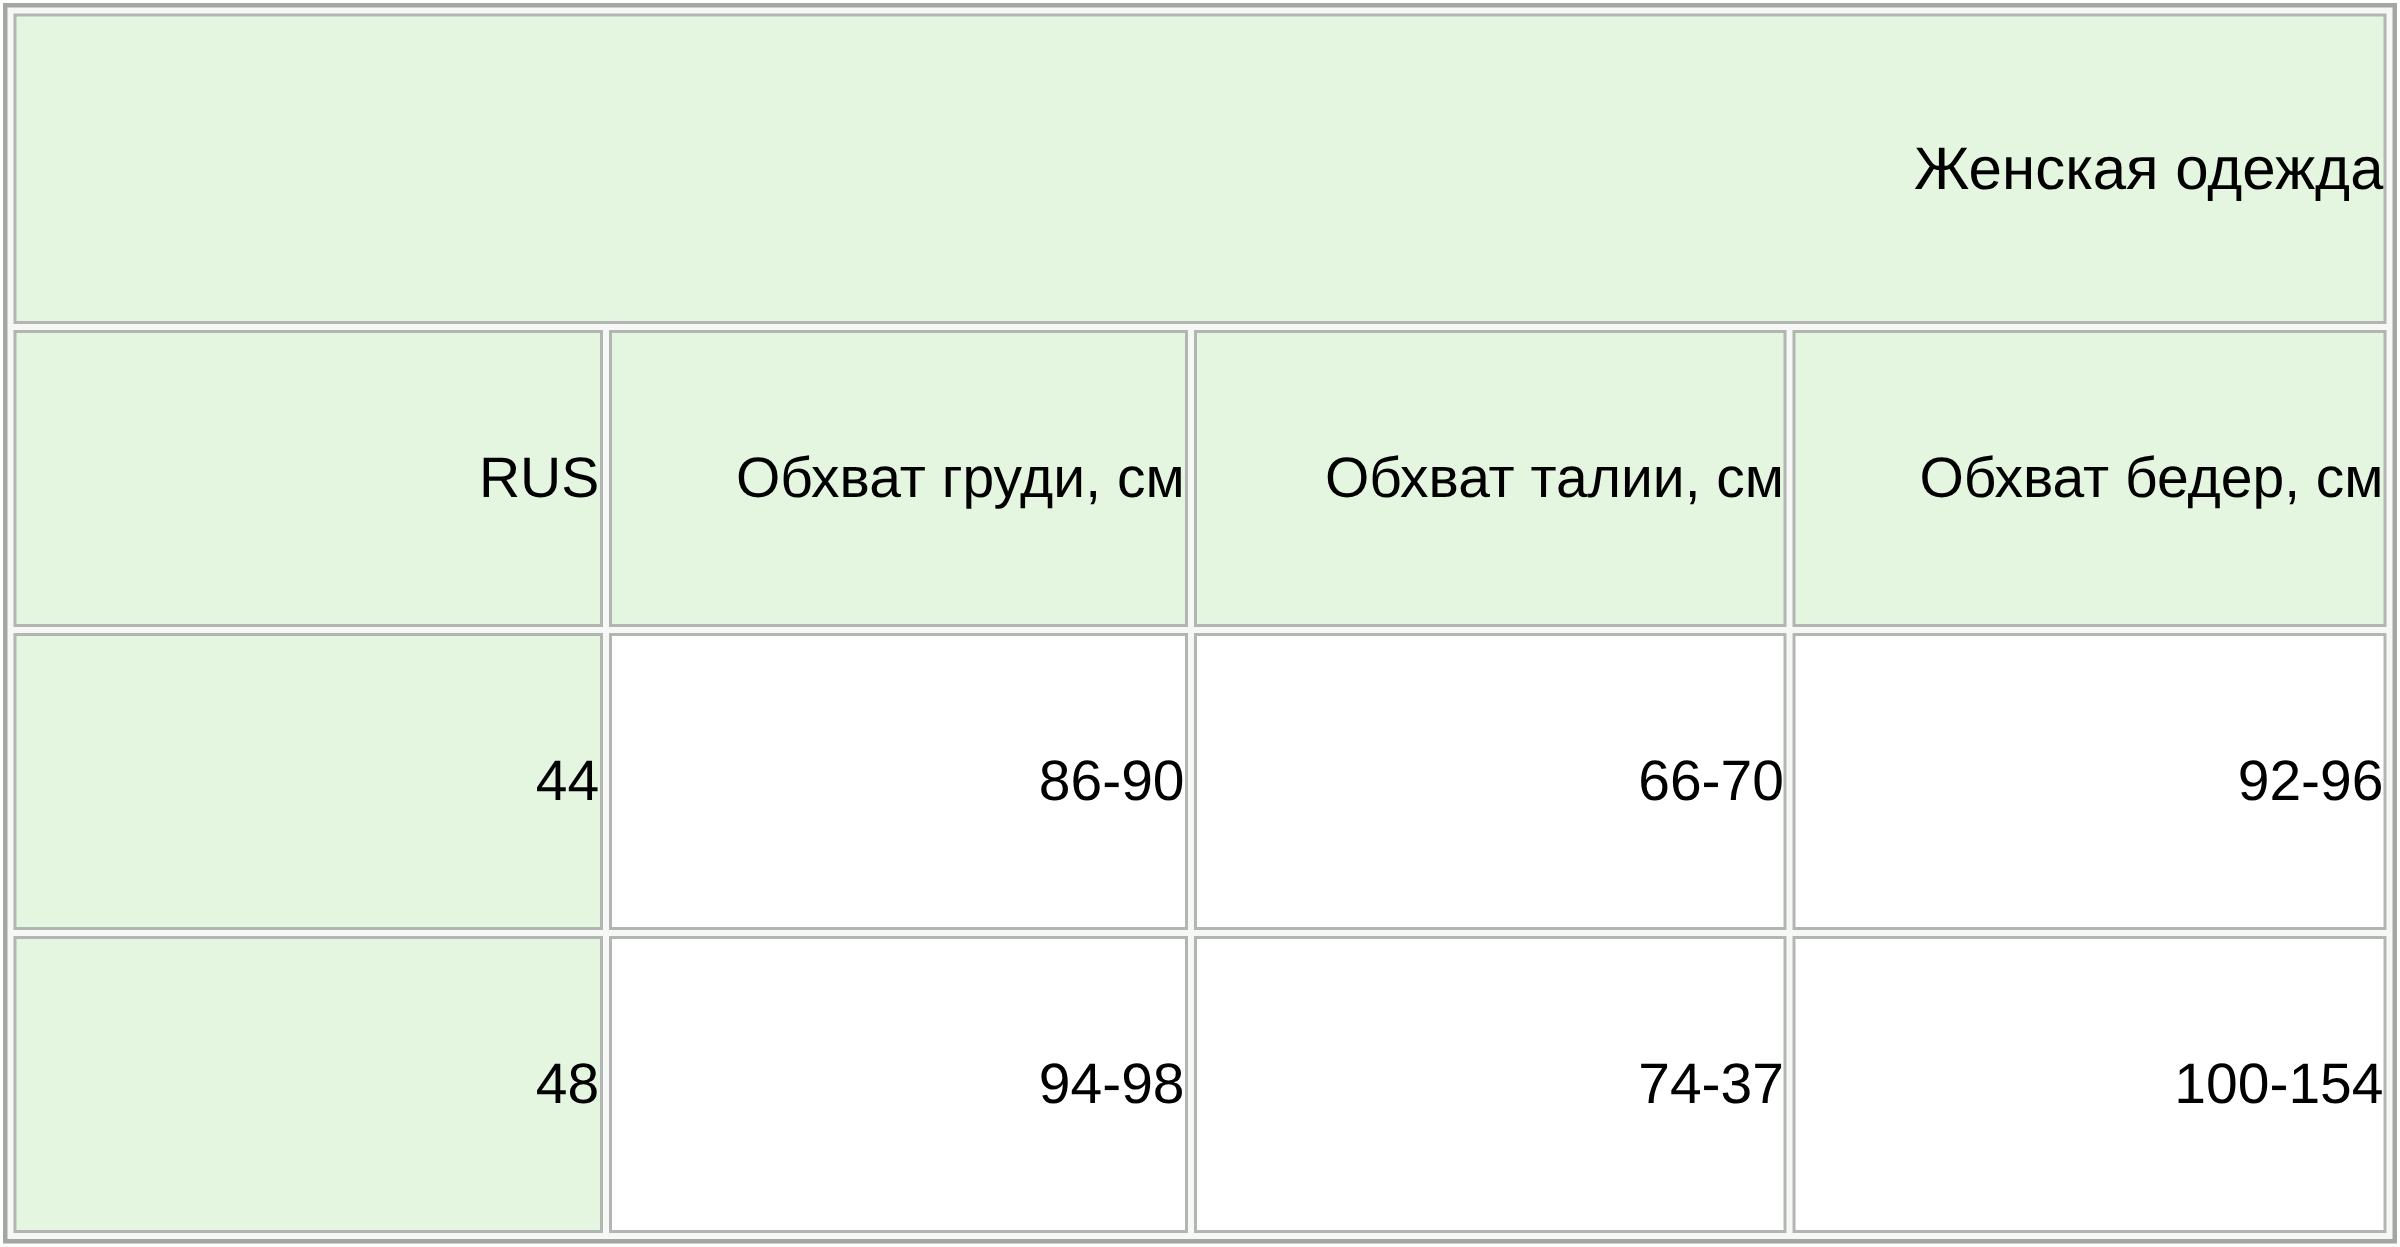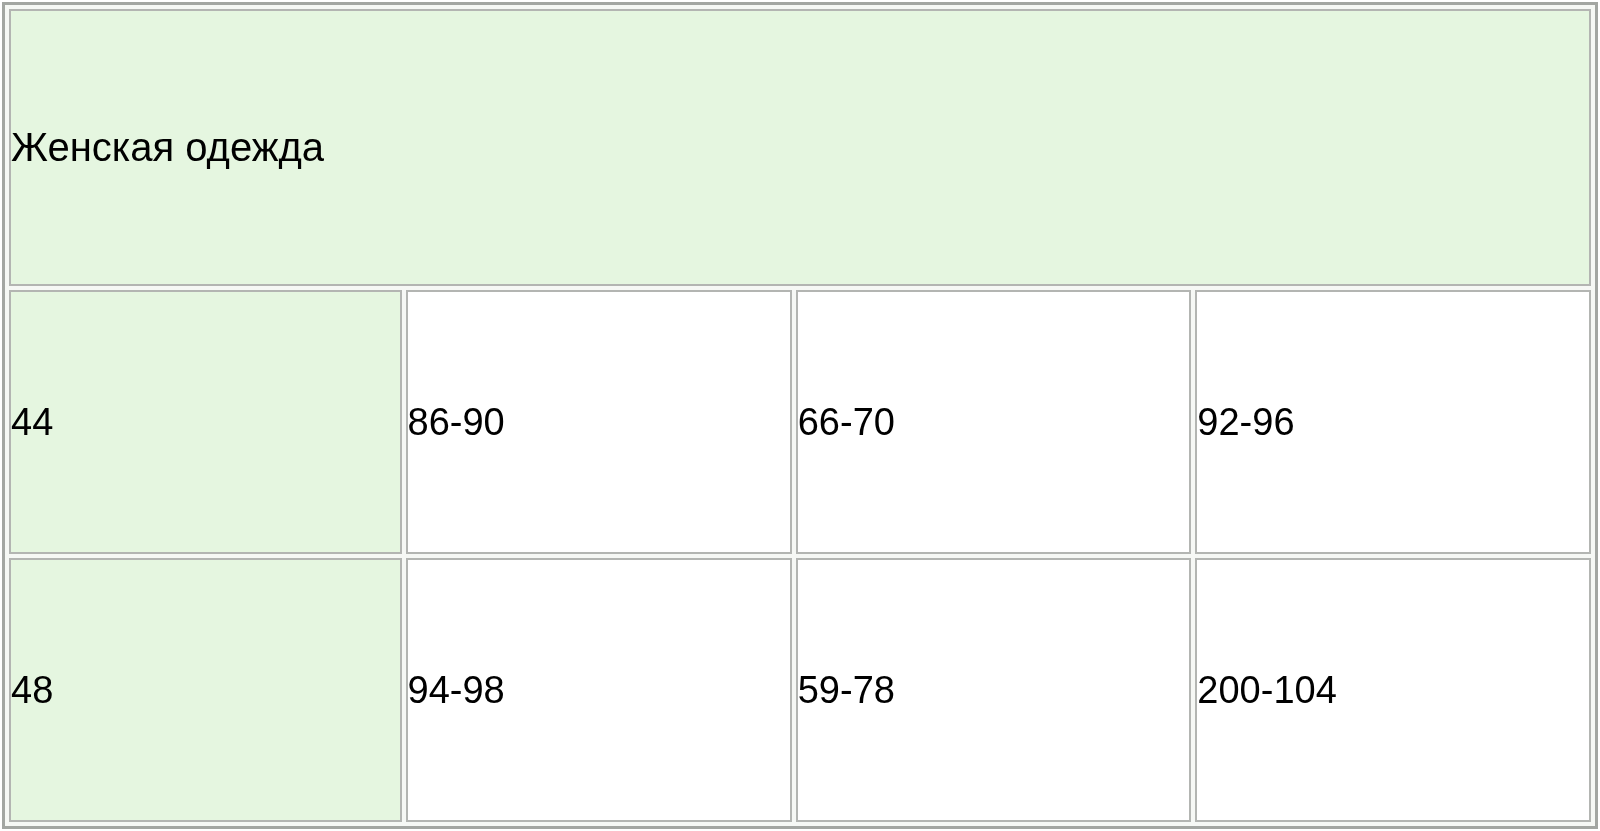--- a/index.html
+++ b/index.html
@@ -21,21 +21,21 @@
     height: 827px;
     table-layout: fixed;
     border-collapse: separate;
     border-spacing: 4px;
     background: var(--spacing-bg, #f6f8f5);
     border: 3px solid var(--outer-border, #a3a6a2);
   }
   td {
     border: 2px solid var(--cell-border, #b3b5b2);
     background: var(--cell-white, #ffffff);
-    text-align: left;
+    text-align: right;
     vertical-align: middle;
     font-size: 38px;
     line-height: 1;
     padding: 0;
     overflow: hidden;
     white-space: nowrap;
   }
   td.g {
     background: var(--cell-green, #e5f6e0);
   }
@@ -50,27 +50,33 @@
   <colgroup>
     <col style="width:25%">
       <col style="width:24.6%">
       <col style="width:25.2%">
       <col style="width:25.2%">
   </colgroup>
   <tbody>
     <tr class="title-row">
       <td class="g" colspan="4">Женская одежда</td>
     </tr>
+    <tr class="header-row">
+      <td class="g">RUS</td>
+      <td class="g">Обхват груди, см</td>
+      <td class="g">Обхват талии, см</td>
+      <td class="g">Обхват бедер, см</td>
+    </tr>
 
     <tr class="data-row">
       <td class="g">44</td>
       <td>86-90</td>
       <td>66-70</td>
       <td>92-96</td>
     </tr>
     <tr class="data-row">
       <td class="g">48</td>
       <td>94-98</td>
-      <td>59-78</td>
-      <td>200-104</td>
+      <td>74-37</td>
+      <td>100-154</td>
     </tr>
   </tbody>
 </table>
 
 </body></html>

